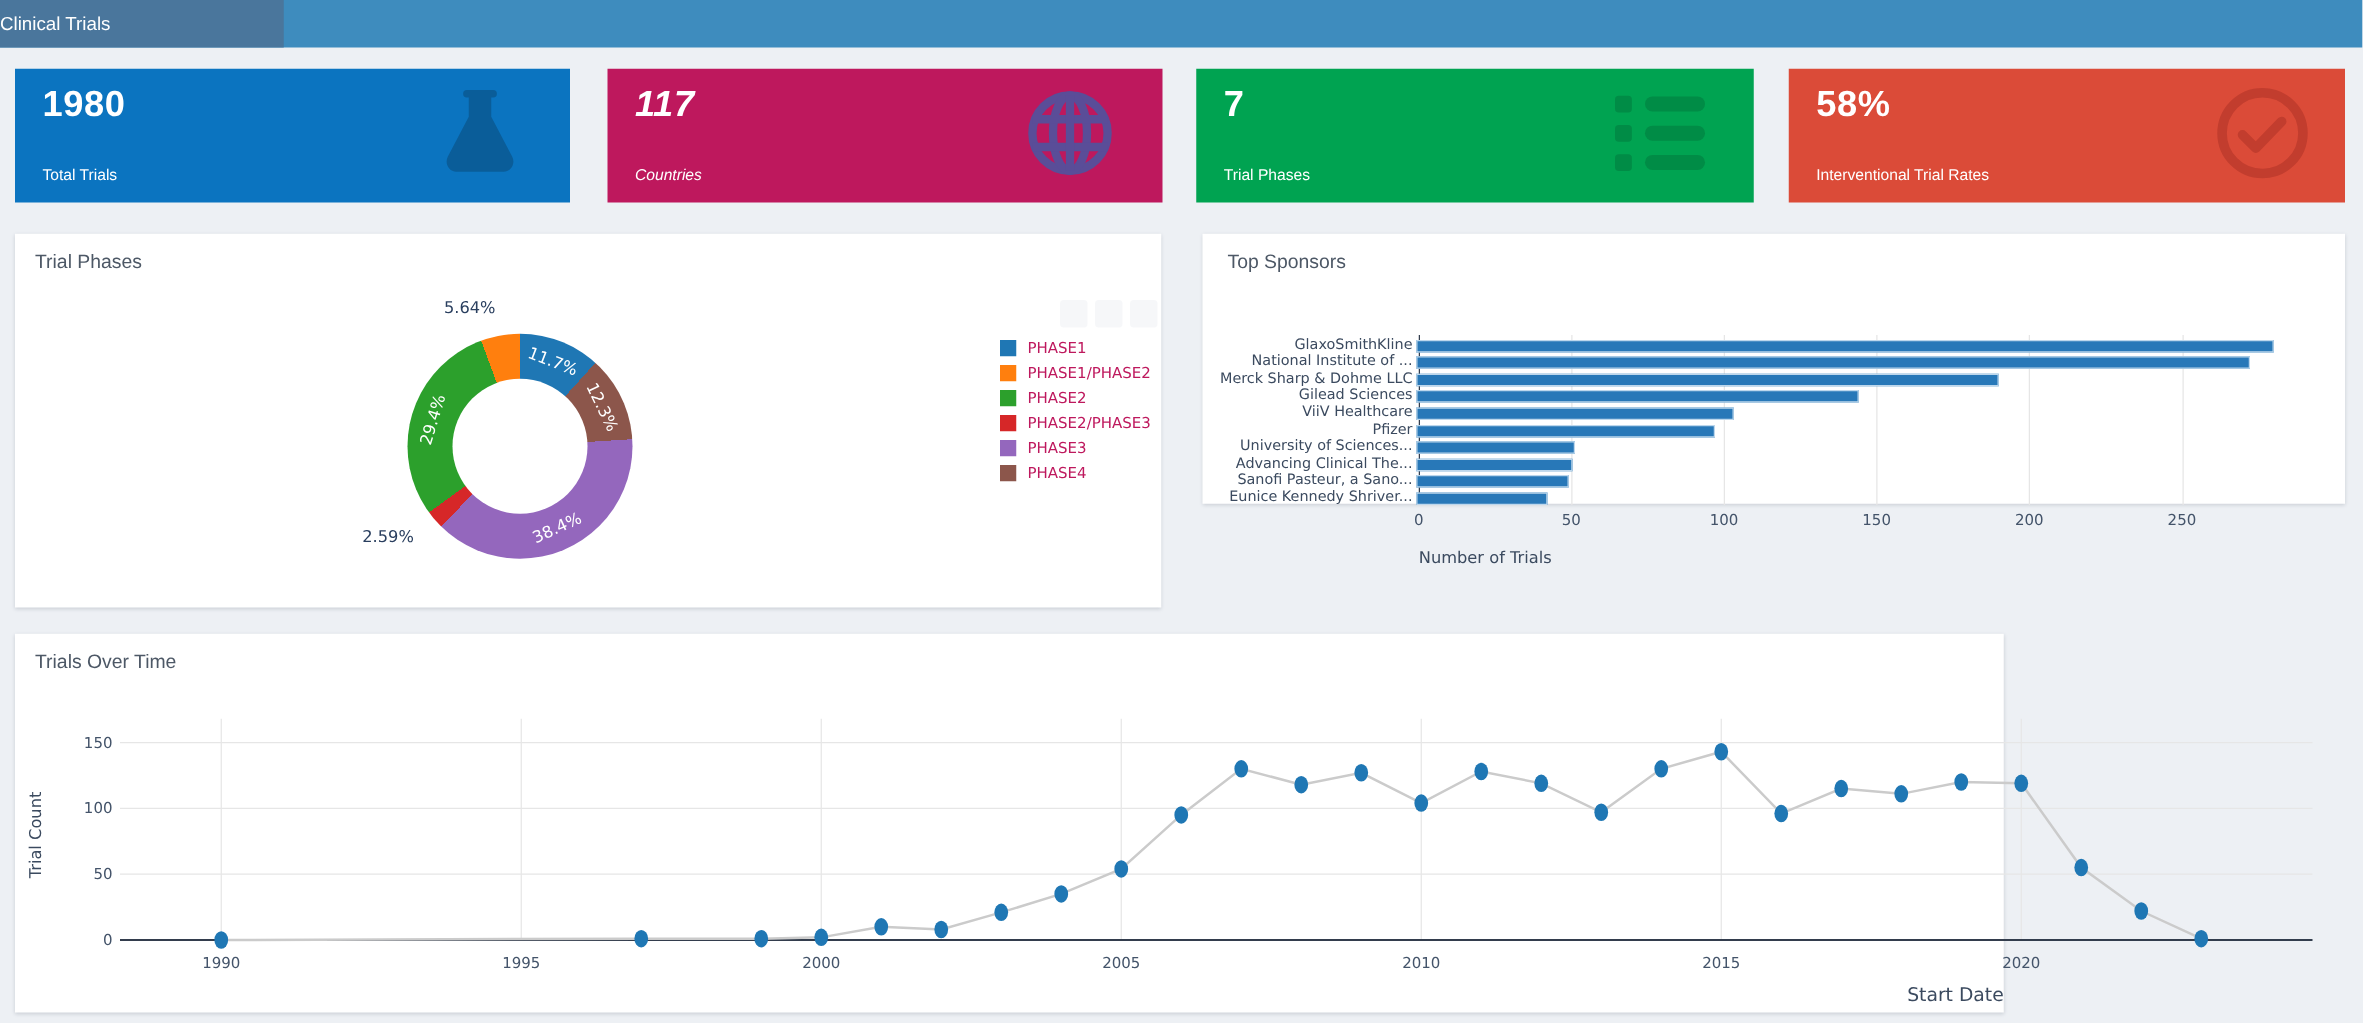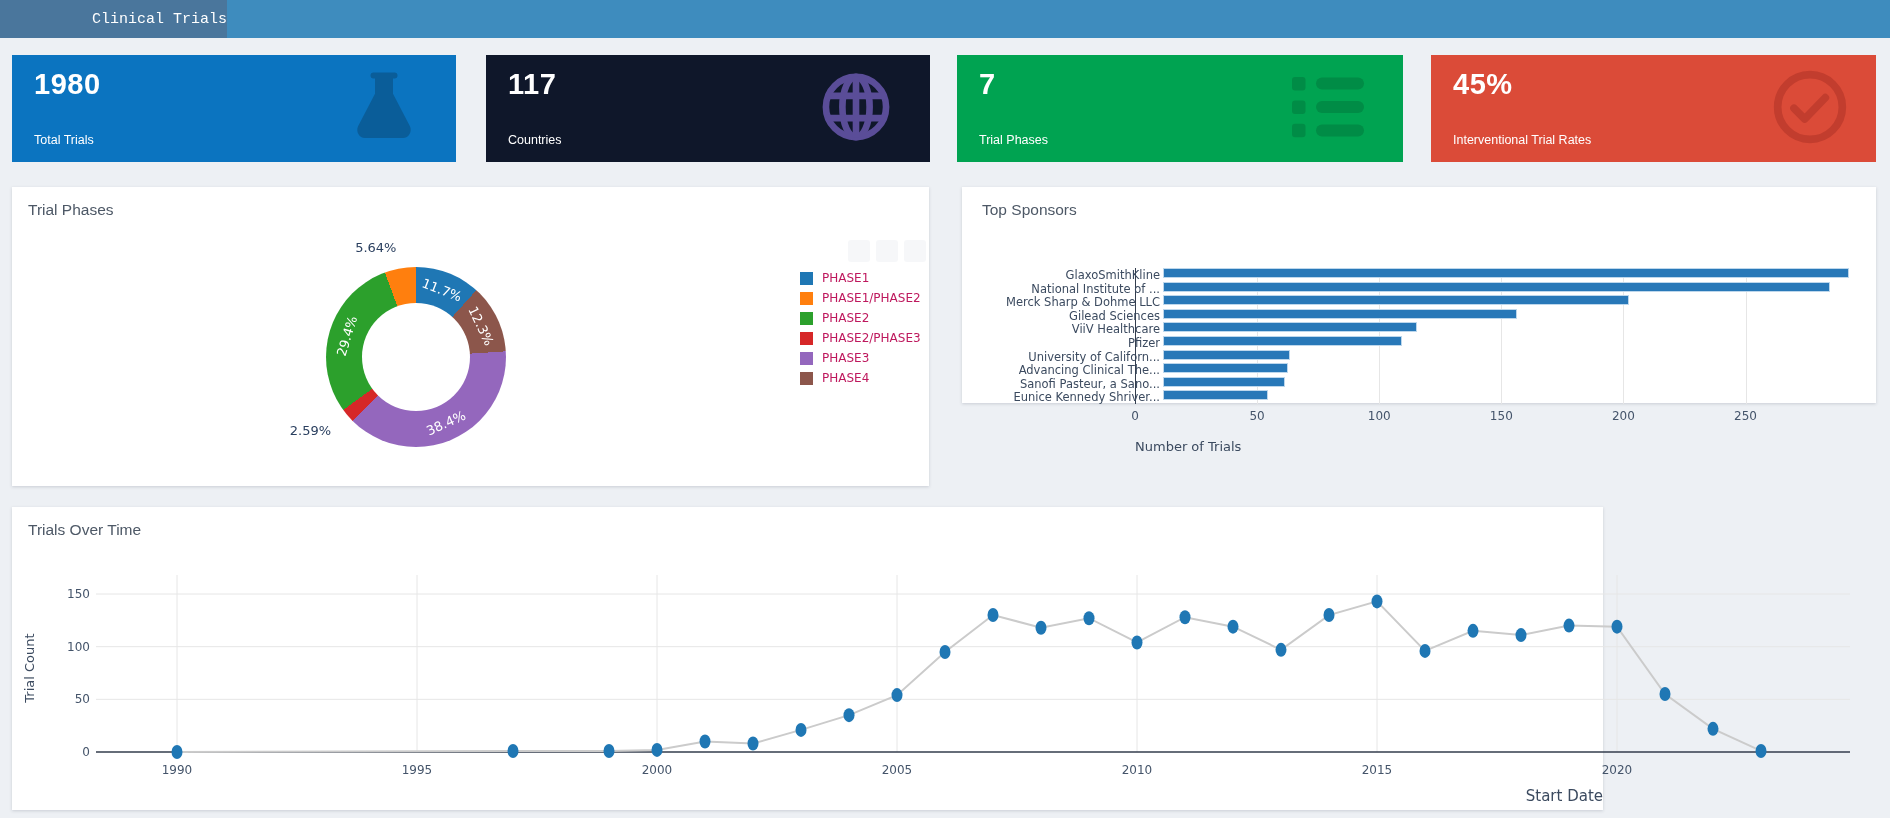--- a/index.html
+++ b/index.html
@@ -2,21 +2,21 @@
 <html><head>
 <meta charset="utf-8">
 <style>
   * { margin:0; padding:0; box-sizing:border-box; }
   html,body { width:1890px; height:818px; overflow:hidden; }
   body { background:#edf0f4; font-family:"Liberation Sans", sans-serif; position:relative; }
 
   
   .header { position:absolute; left:0; top:0; width:1890px; height:38px; background:#3e8cbe; }
   .header .tab { width:227px; height:38px; background:#4a769c; color:#fff; font-size:15px;
-                 display:flex; align-items:center; justify-content:flex-end;font-family:Liberation Mono, monospace; }
+                 display:flex; align-items:center; justify-content:flex-start; }
 
   
   .kpi-card { position:absolute; top:55px; height:107px; color:#fff; }
   #kpi-0 { left:12px;   width:444px; }
   #kpi-1 { left:486px;  width:444px; }
   #kpi-2 { left:957px;  width:446px; }
   #kpi-3 { left:1431px; width:445px; }
   .kpi-value { font-size:29px; font-weight:bold; padding:13px 0 0 22px; letter-spacing:.5px; }
   .kpi-label { position:absolute; left:22px; bottom:15px; font-size:12.5px; }
   .kpi-icon  { position:absolute; right:36px; top:50%; transform:translateY(-50%); }
@@ -45,21 +45,21 @@
   
   .modebar { position:absolute; left:836px; top:53px; display:flex; gap:6px; }
   .modebar span { width:22px; height:22px; background:#506784; opacity:.05; border-radius:3px; }
 
   
   #sp-chart { position:absolute; left:0; top:81px; width:900px; height:136px; }
   #sp-grid  { position:absolute; left:173px; top:0; width:718px; height:136px; }
   .sp-gridline { position:absolute; top:0; bottom:0; width:1px; background:#e6e6e6; }
   .sp-axisline { position:absolute; left:0; top:0; bottom:0; width:1px; background:#333d4d; }
   #sp-rows { position:absolute; left:0; top:0; width:900px; }
-  .sp-row { display:flex; align-items:flex-start; height:13.6px;margin-left:30px; }
+  .sp-row { display:flex; align-items:flex-end; height:13.6px; }
   .sp-label { width:171px; text-align:right; padding-right:3px; font-family:"DejaVu Sans", sans-serif;
               font-size:11.5px; color:#3b4a5f; white-space:nowrap; }
   .sp-bar { height:10px; background:#2878b8; border:1px solid #bdd7ec; }
   #sp-xticks { position:absolute; left:173px; top:222px; width:718px; }
   .sp-tick { position:absolute; transform:translateX(-50%); font-family:"DejaVu Sans", sans-serif;
              font-size:12px; color:#44546a; }
   #sp-xlabel { position:absolute; left:173px; top:252px; width:718px; text-align:left;
                font-family:"DejaVu Sans", sans-serif; font-size:13px; color:#3b4a5f; }
 
   
@@ -81,21 +81,21 @@
 
 <div class="kpi-card" id="kpi-0" style="background: rgb(11, 116, 192);">
   <div class="kpi-value">1980</div>
   <div class="kpi-label">Total Trials</div>
   <span class="kpi-icon">
     <svg width="72" height="78" viewBox="0 0 24 26" fill="currentColor" style="color: rgb(10, 93, 153);">
       <path d="M8.5 1.5h7a1 1 0 0 1 0 2H15v5.1l5.6 10.7c.9 1.8-.3 4-2.3 4H5.7c-2 0-3.2-2.2-2.3-4L9 8.6V3.5h-.5a1 1 0 0 1 0-2z"></path>
     </svg>
   </span>
 </div>
-<div class="kpi-card" id="kpi-1" style="background: #0f172a;">
+<div class="kpi-card" id="kpi-1" style="background: #be185d; font-style: italic;">
   <div class="kpi-value">117</div>
   <div class="kpi-label">Countries</div>
   <span class="kpi-icon">
     <svg width="76" height="76" viewBox="0 0 24 24" fill="none" stroke="currentColor" stroke-width="2.1" style="color: rgb(90, 77, 152);">
       <circle cx="12" cy="12" r="9.5"></circle>
       <ellipse cx="12" cy="12" rx="4.3" ry="9.5"></ellipse>
       <line x1="2.5" y1="8.5" x2="21.5" y2="8.5"></line>
       <line x1="2.5" y1="15.5" x2="21.5" y2="15.5"></line>
       <line x1="12" y1="2.5" x2="12" y2="21.5"></line>
     </svg>
@@ -109,21 +109,21 @@
       <rect x="1" y="1" width="4.5" height="4.5" rx="1"></rect>
         <rect x="9" y="1.2" width="16" height="4" rx="2"></rect>
       <rect x="1" y="8.8" width="4.5" height="4.5" rx="1"></rect>
         <rect x="9" y="9" width="16" height="4" rx="2"></rect>
       <rect x="1" y="16.6" width="4.5" height="4.5" rx="1"></rect>
         <rect x="9" y="16.8" width="16" height="4" rx="2"></rect>
     </svg>
   </span>
 </div>
 <div class="kpi-card" id="kpi-3" style="background: rgb(219, 75, 56);">
-  <div class="kpi-value">45%</div>
+  <div class="kpi-value">58%</div>
   <div class="kpi-label">Interventional Trial Rates</div>
   <span class="kpi-icon">
     <svg width="80" height="80" viewBox="0 0 24 24" fill="none" stroke="currentColor" stroke-width="2.3" style="color: rgb(194, 61, 46);">
       <circle cx="12" cy="12" r="9.7"></circle>
       <path d="M7.2 12.4l3.2 3.2 6.2-6.4" stroke-linecap="round" stroke-linejoin="round"></path>
     </svg>
   </span>
 </div>
 
 <div class="panel" id="panel-phases">
@@ -201,21 +201,21 @@
         </div>
         <div class="sp-row">
           <div class="sp-label">ViiV Healthcare</div>
           <div class="sp-bar" style="width: 253.986px; background: rgb(40, 120, 184);"></div>
         </div>
         <div class="sp-row">
           <div class="sp-label">Pfizer</div>
           <div class="sp-bar" style="width: 239.333px; background: rgb(40, 120, 184);"></div>
         </div>
         <div class="sp-row">
-          <div class="sp-label">University of Californ...</div>
+          <div class="sp-label">University of Sciences...</div>
           <div class="sp-bar" style="width: 126.993px; background: rgb(40, 120, 184);"></div>
         </div>
         <div class="sp-row">
           <div class="sp-label">Advancing Clinical The...</div>
           <div class="sp-bar" style="width: 124.551px; background: rgb(40, 120, 184);"></div>
         </div>
         <div class="sp-row">
           <div class="sp-label">Sanofi Pasteur, a Sano...</div>
           <div class="sp-bar" style="width: 122.109px; background: rgb(40, 120, 184);"></div>
         </div>

